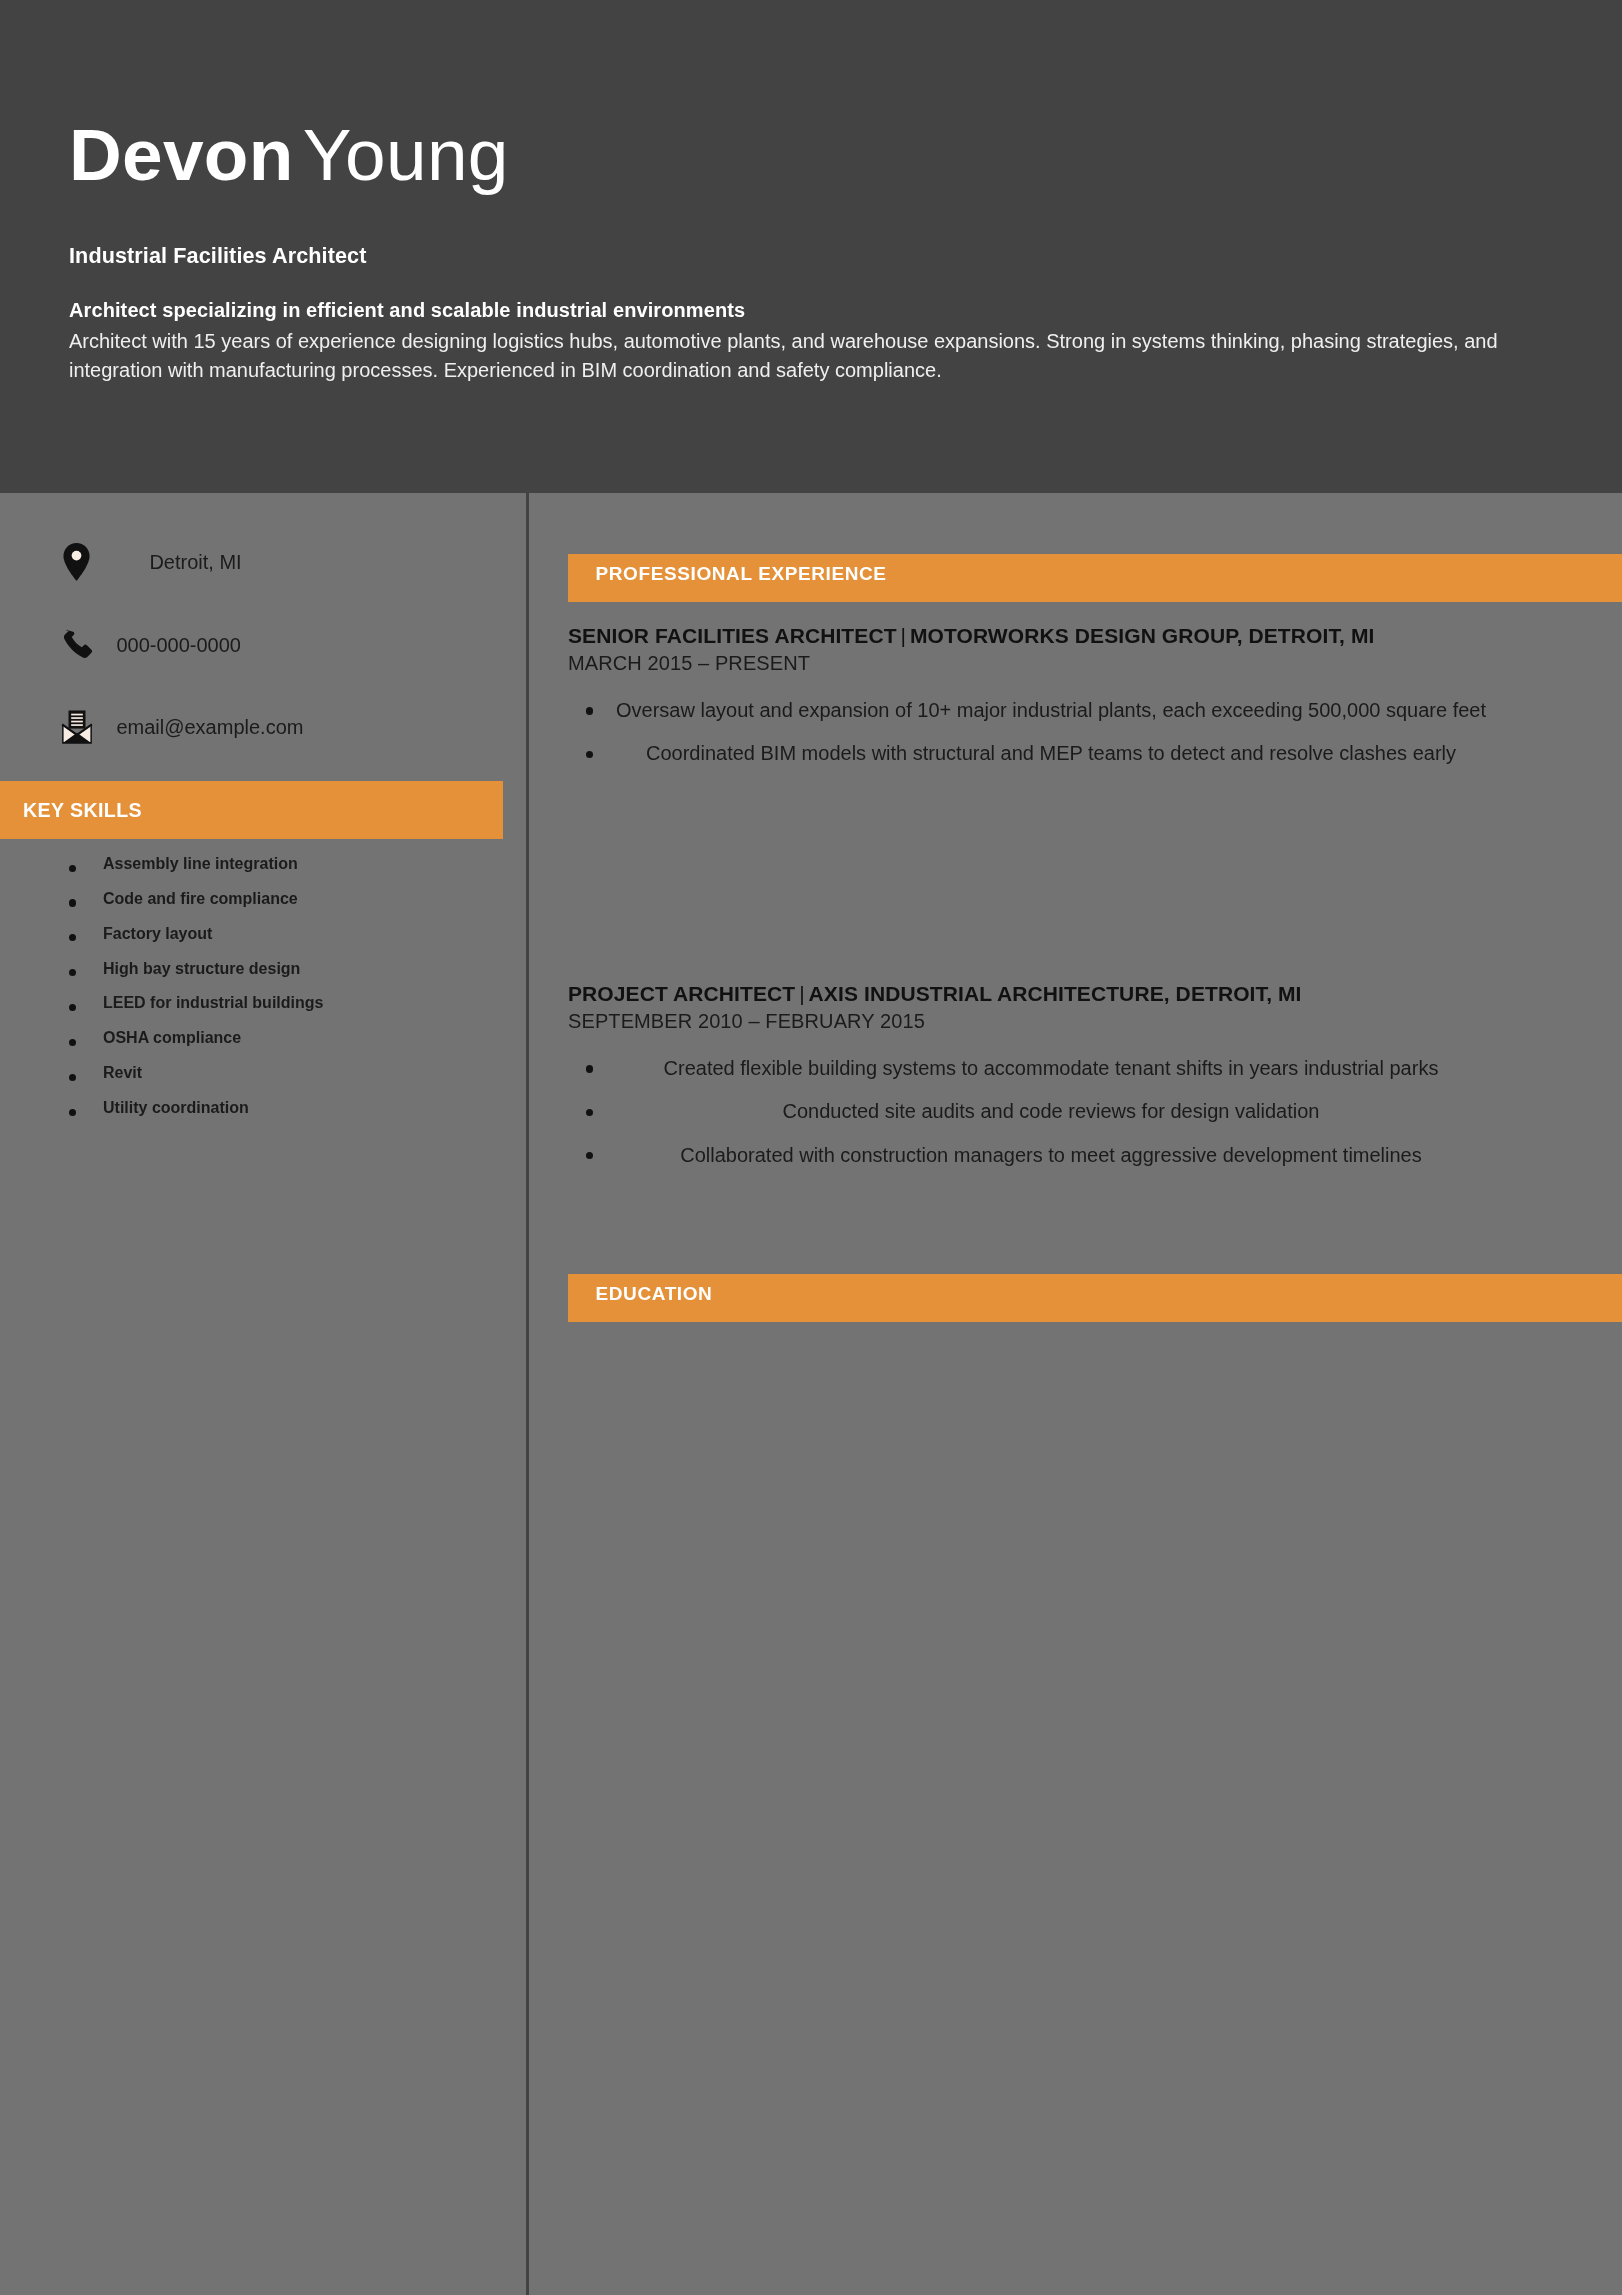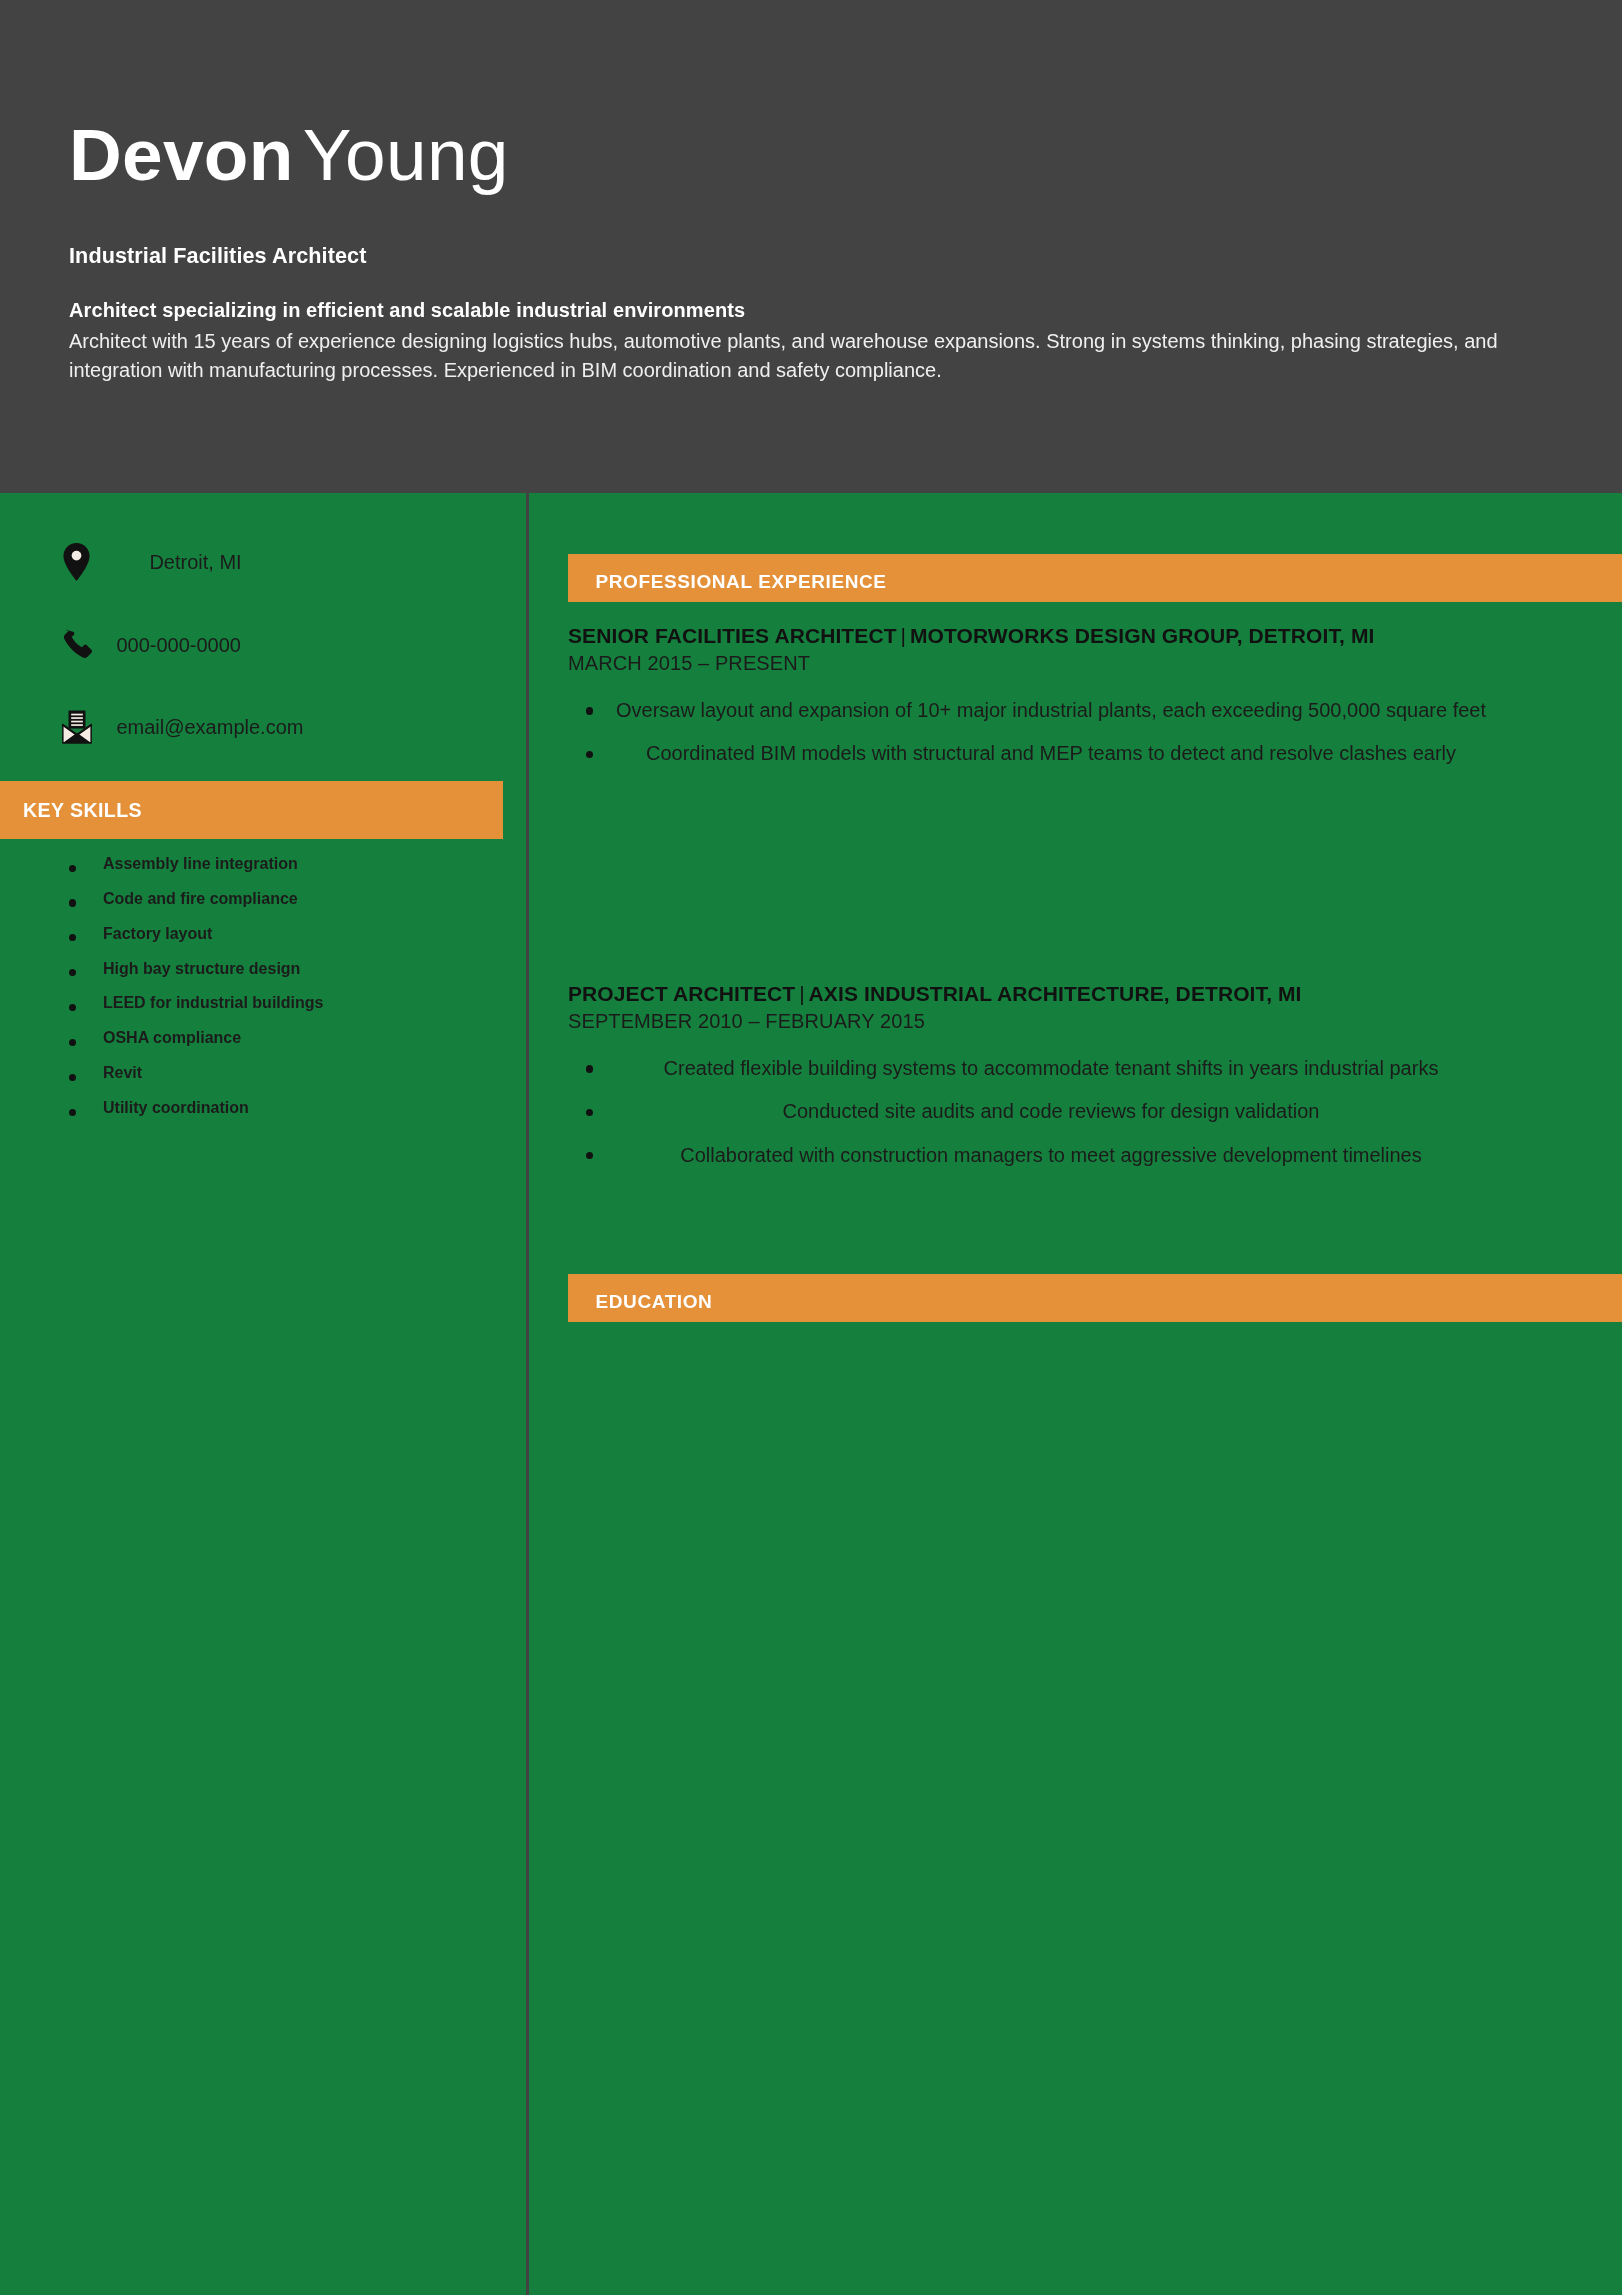--- a/index.html
+++ b/index.html
@@ -11,21 +11,21 @@
     height: 2295px;
     background: #f7ece3;
     font-family: "Liberation Sans", sans-serif;
     -webkit-font-smoothing: antialiased;
   }
 
   .page {
     position: relative;
     width: 1623px;
     height: 2295px;
-    background: #15803d;
+    background: #737373;
     overflow: hidden;
   }
 
   
   .header {
     position: absolute;
     left: 0;
     top: 0;
     width: 1623px;
     height: 493px;
@@ -190,21 +190,20 @@
     position: absolute;
     left: 27.5px;
     top: 0;
     height: 40px;
     display: flex;
     align-items: center;
     color: #ffffff;
     font-size: 19px;
     font-weight: 700;
     letter-spacing: 0.6px;
-    margin-top: 8px;
   }
   .bar-experience { top: 61px; }
   .bar-education  { top: 781px; }
 
   .job-block { position: absolute; left: 39px; width: 1020px; }
   .job-1 { top: 131px; }
   .job-2 { top: 489px; }
 
   .job-heading {
     color: #111111;

